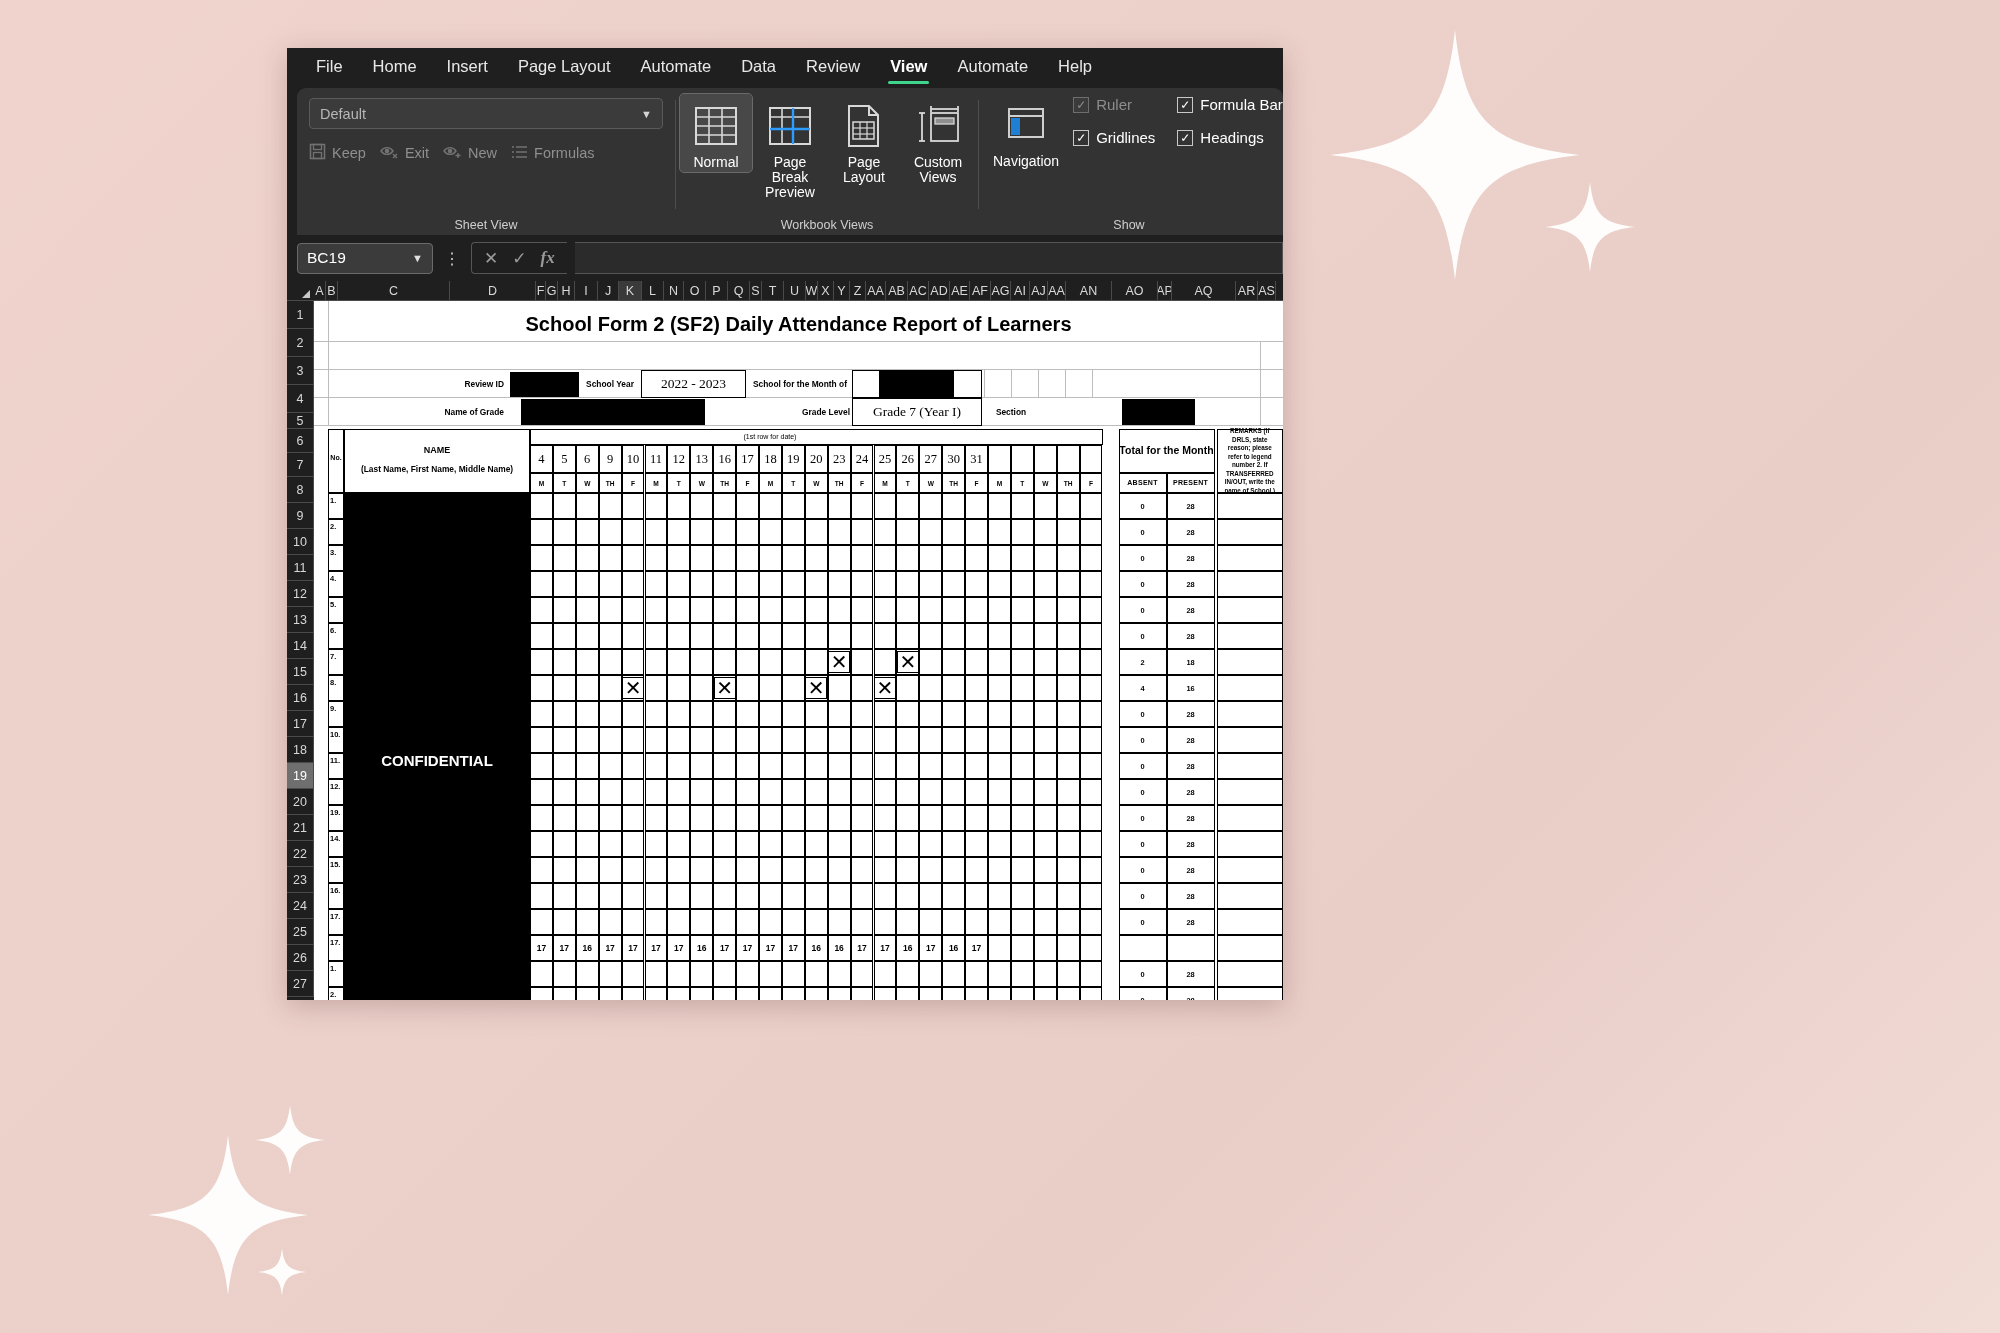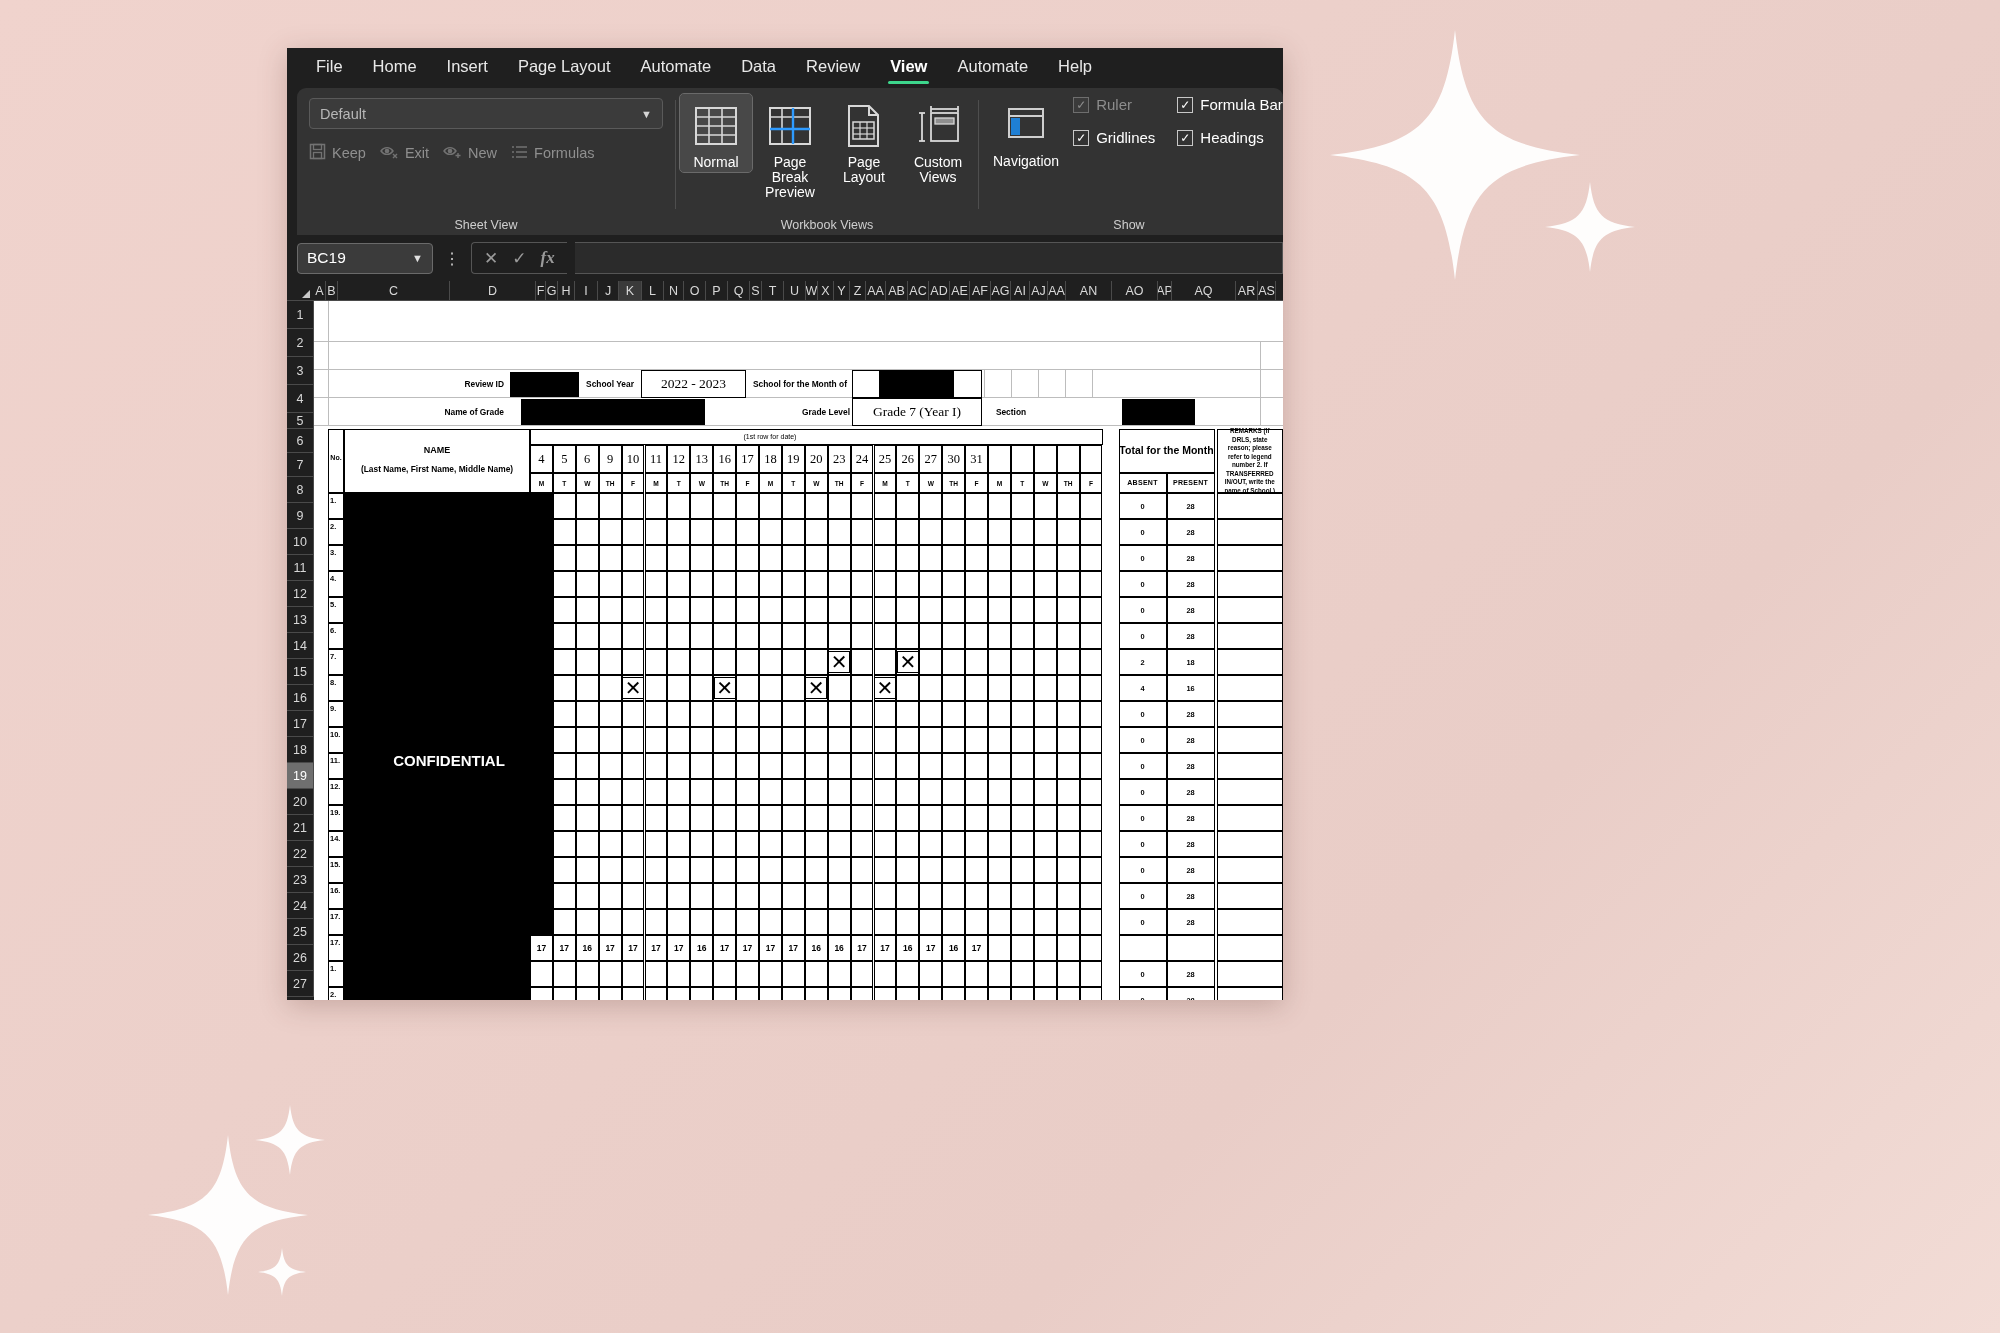--- a/index.html
+++ b/index.html
@@ -520,20 +520,21 @@
           <div class="rowh" style="height: 26px;">21</div>
           <div class="rowh" style="height: 26px;">22</div>
           <div class="rowh" style="height: 26px;">23</div>
           <div class="rowh" style="height: 26px;">24</div>
           <div class="rowh" style="height: 26px;">25</div>
           <div class="rowh" style="height: 26px;">26</div>
           <div class="rowh" style="height: 26px;">27</div>
         </div>
       <div id="sheet">
 
+        <div class="abs ctr" id="sf2-title">School Form 2 (SF2) Daily Attendance Report of Learners</div>
 
         <div class="thinline" style="left:0;top:40px;width:100%;height:1px;"></div>
         <div class="thinline" style="left:0;top:68px;width:100%;height:1px;"></div>
         <div class="thinline" style="left:0;top:96px;width:100%;height:1px;"></div>
         <div class="thinline" style="left:0;top:124px;width:100%;height:1px;"></div>
         <div class="thinline" style="left:14px;top:0;width:1px;height:124px;"></div>
         <div class="thinline" style="left:946px;top:40px;width:1px;height:84px;"></div>
 
         <div class="abs rgt fieldlabel" style="left:100px;top:70px;width:90px;height:26px;">Review ID</div>
         <div class="blackbox" style="left:196px;top:71px;width:69px;height:25px;"></div>
@@ -1205,21 +1206,21 @@
             <div class="cellbox" style="left:674px;top:480px;width:22.9px;height:26px;"></div>
             <div class="cellbox" style="left:696.9px;top:480px;width:22.9px;height:26px;"></div>
             <div class="cellbox" style="left:719.8px;top:480px;width:22.9px;height:26px;"></div>
             <div class="cellbox" style="left:742.6999999999999px;top:480px;width:22.9px;height:26px;"></div>
             <div class="cellbox" style="left:765.5999999999999px;top:480px;width:22.9px;height:26px;"></div>
             <div class="cellbox" style="left:804.5px;top:480px;width:48px;height:26px;"></div>
             <div class="abs ctr numcell" style="left:804.5px;top:480px;width:48px;height:26px;">0</div>
             <div class="cellbox" style="left:852.5px;top:480px;width:48px;height:26px;"></div>
             <div class="abs ctr numcell" style="left:852.5px;top:480px;width:48px;height:26px;">28</div>
             <div class="cellbox" style="left:902.5px;top:480px;width:66.5px;height:26px;"></div>
-            <div class="confidential-block" style="left:30px;top:64px;width:210px;height:534px;">CONFIDENTIAL</div>
+            <div class="confidential-block" style="left:30px;top:64px;width:186px;height:534px;">CONFIDENTIAL</div>
             <div class="xmark" style="left:513.7px;top:220px;width:22.9px;height:26px;">
               <span class="sq">✕</span>
             </div>
             <div class="xmark" style="left:582.4px;top:220px;width:22.9px;height:26px;">
               <span class="sq">✕</span>
             </div>
             <div class="xmark" style="left:307.6px;top:246px;width:22.9px;height:26px;">
               <span class="sq">✕</span>
             </div>
             <div class="xmark" style="left:399.2px;top:246px;width:22.9px;height:26px;">

